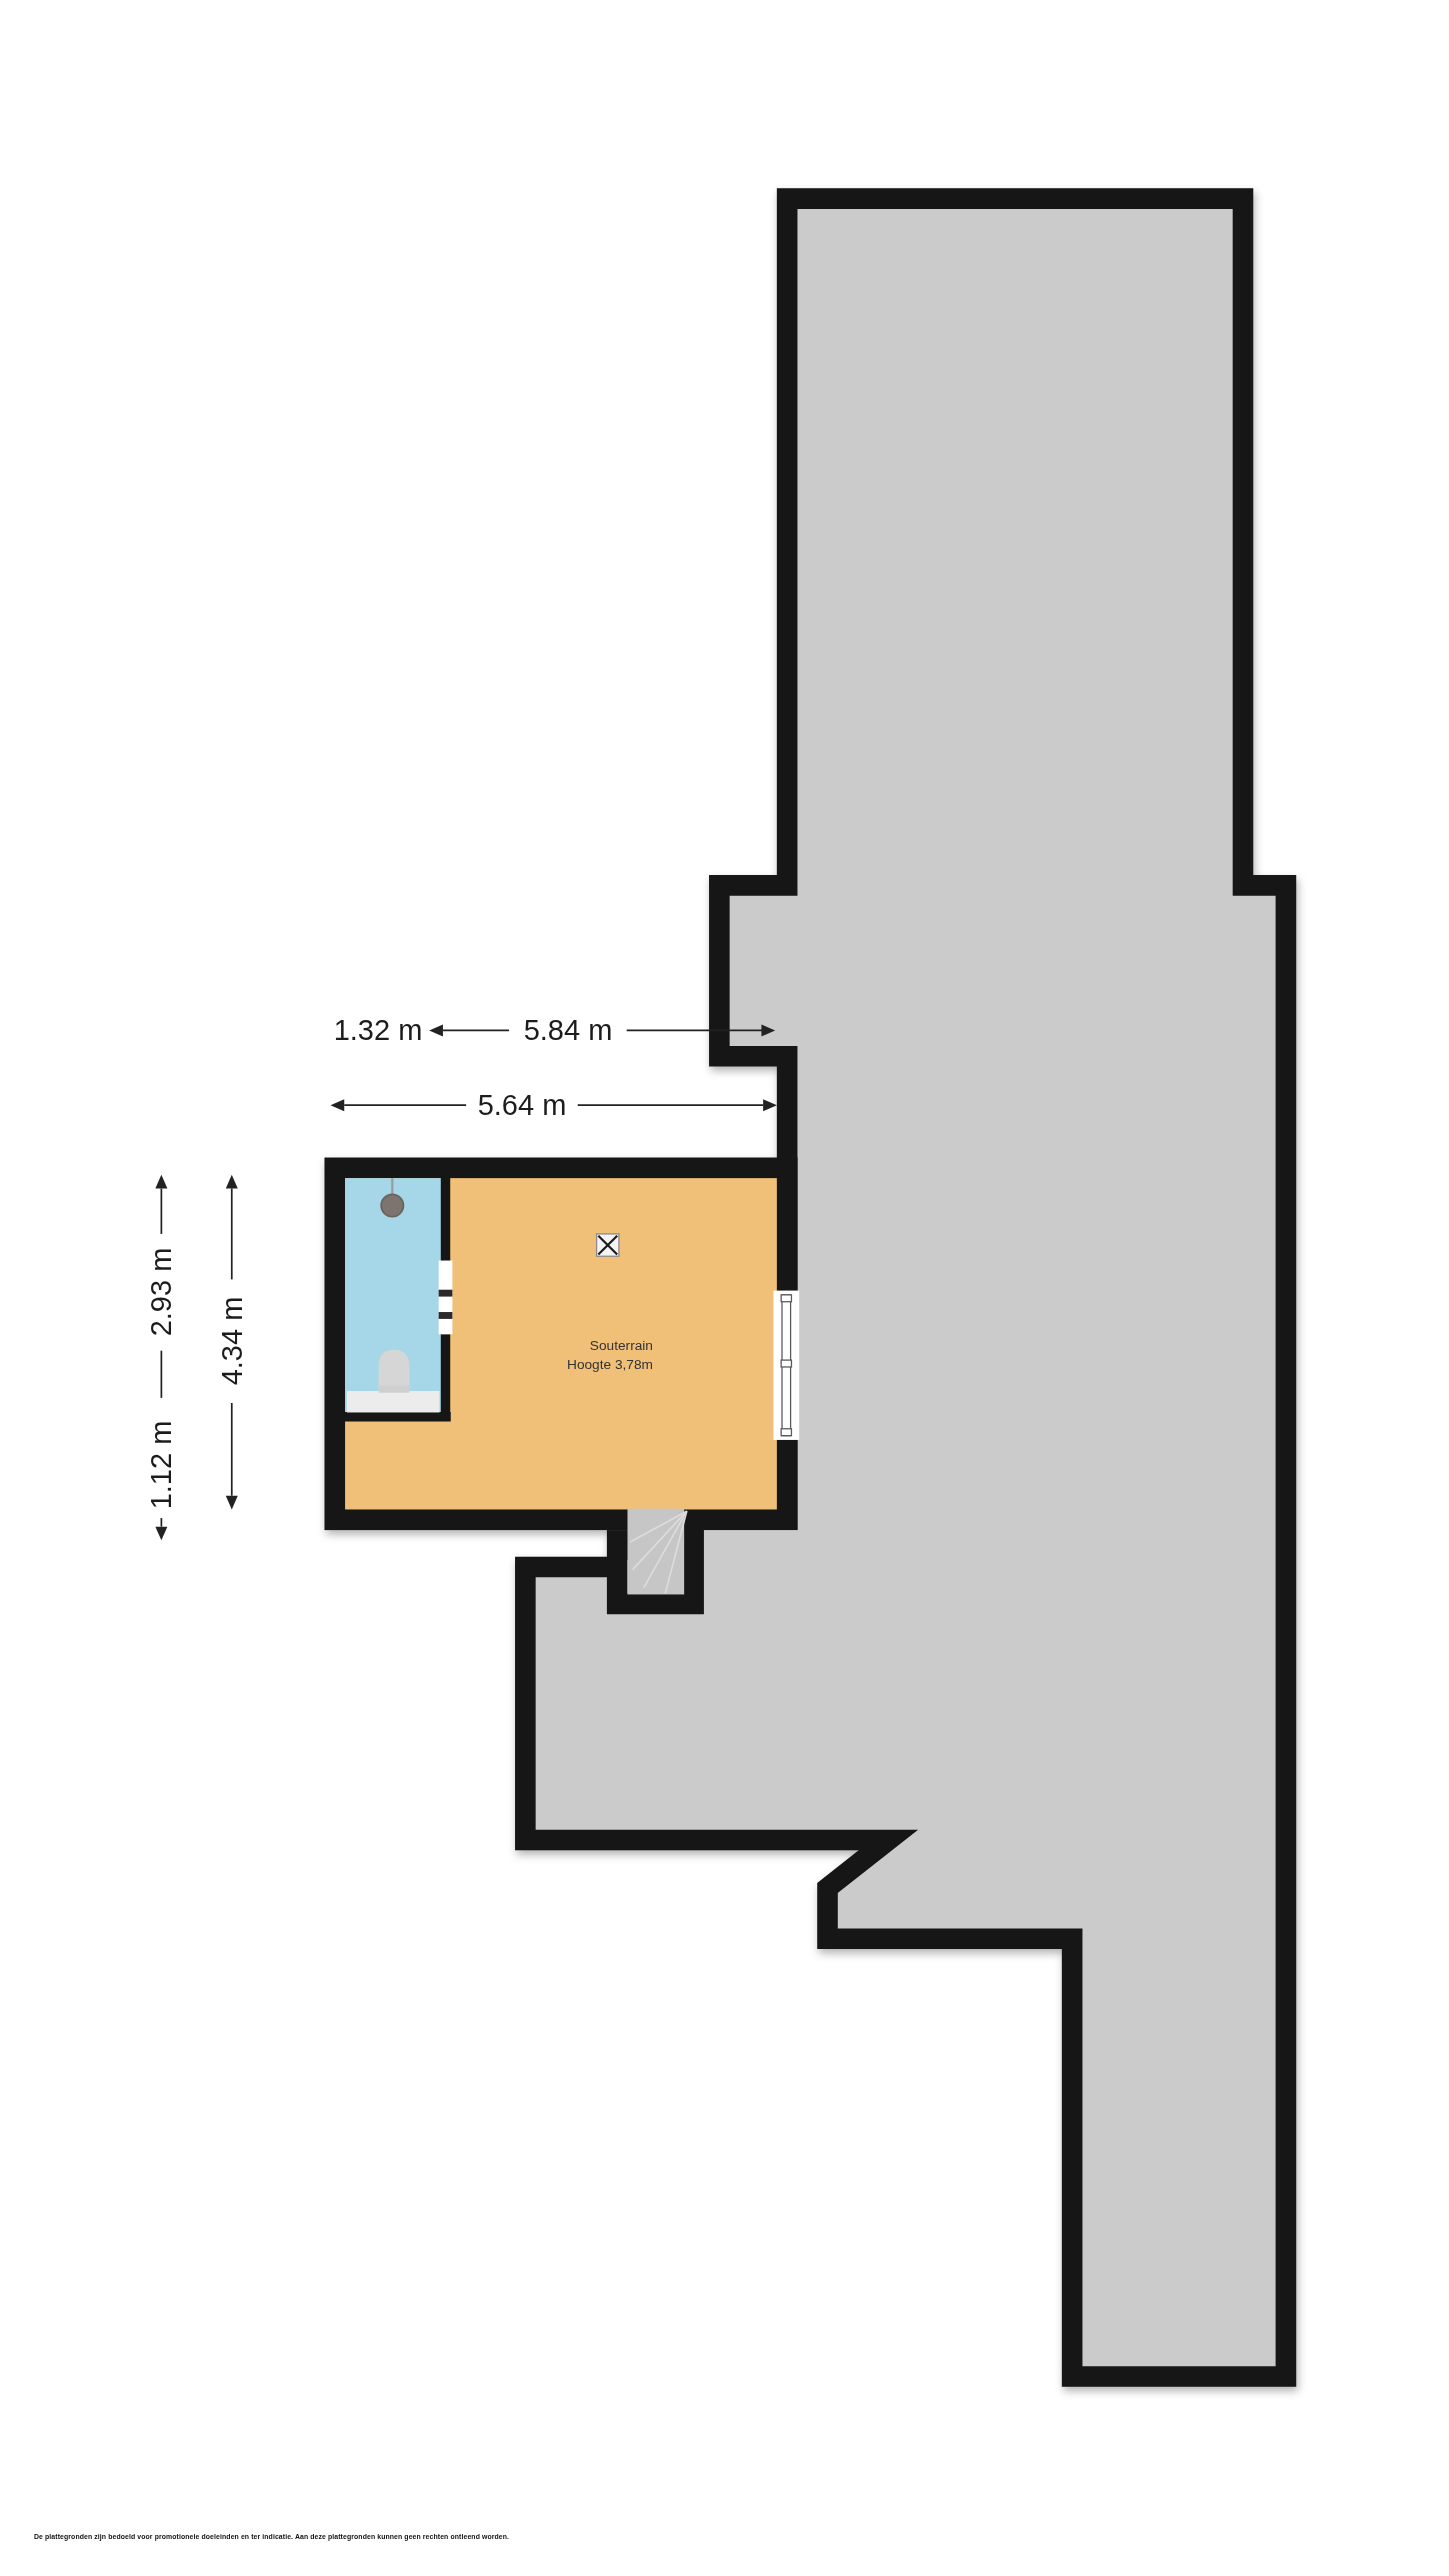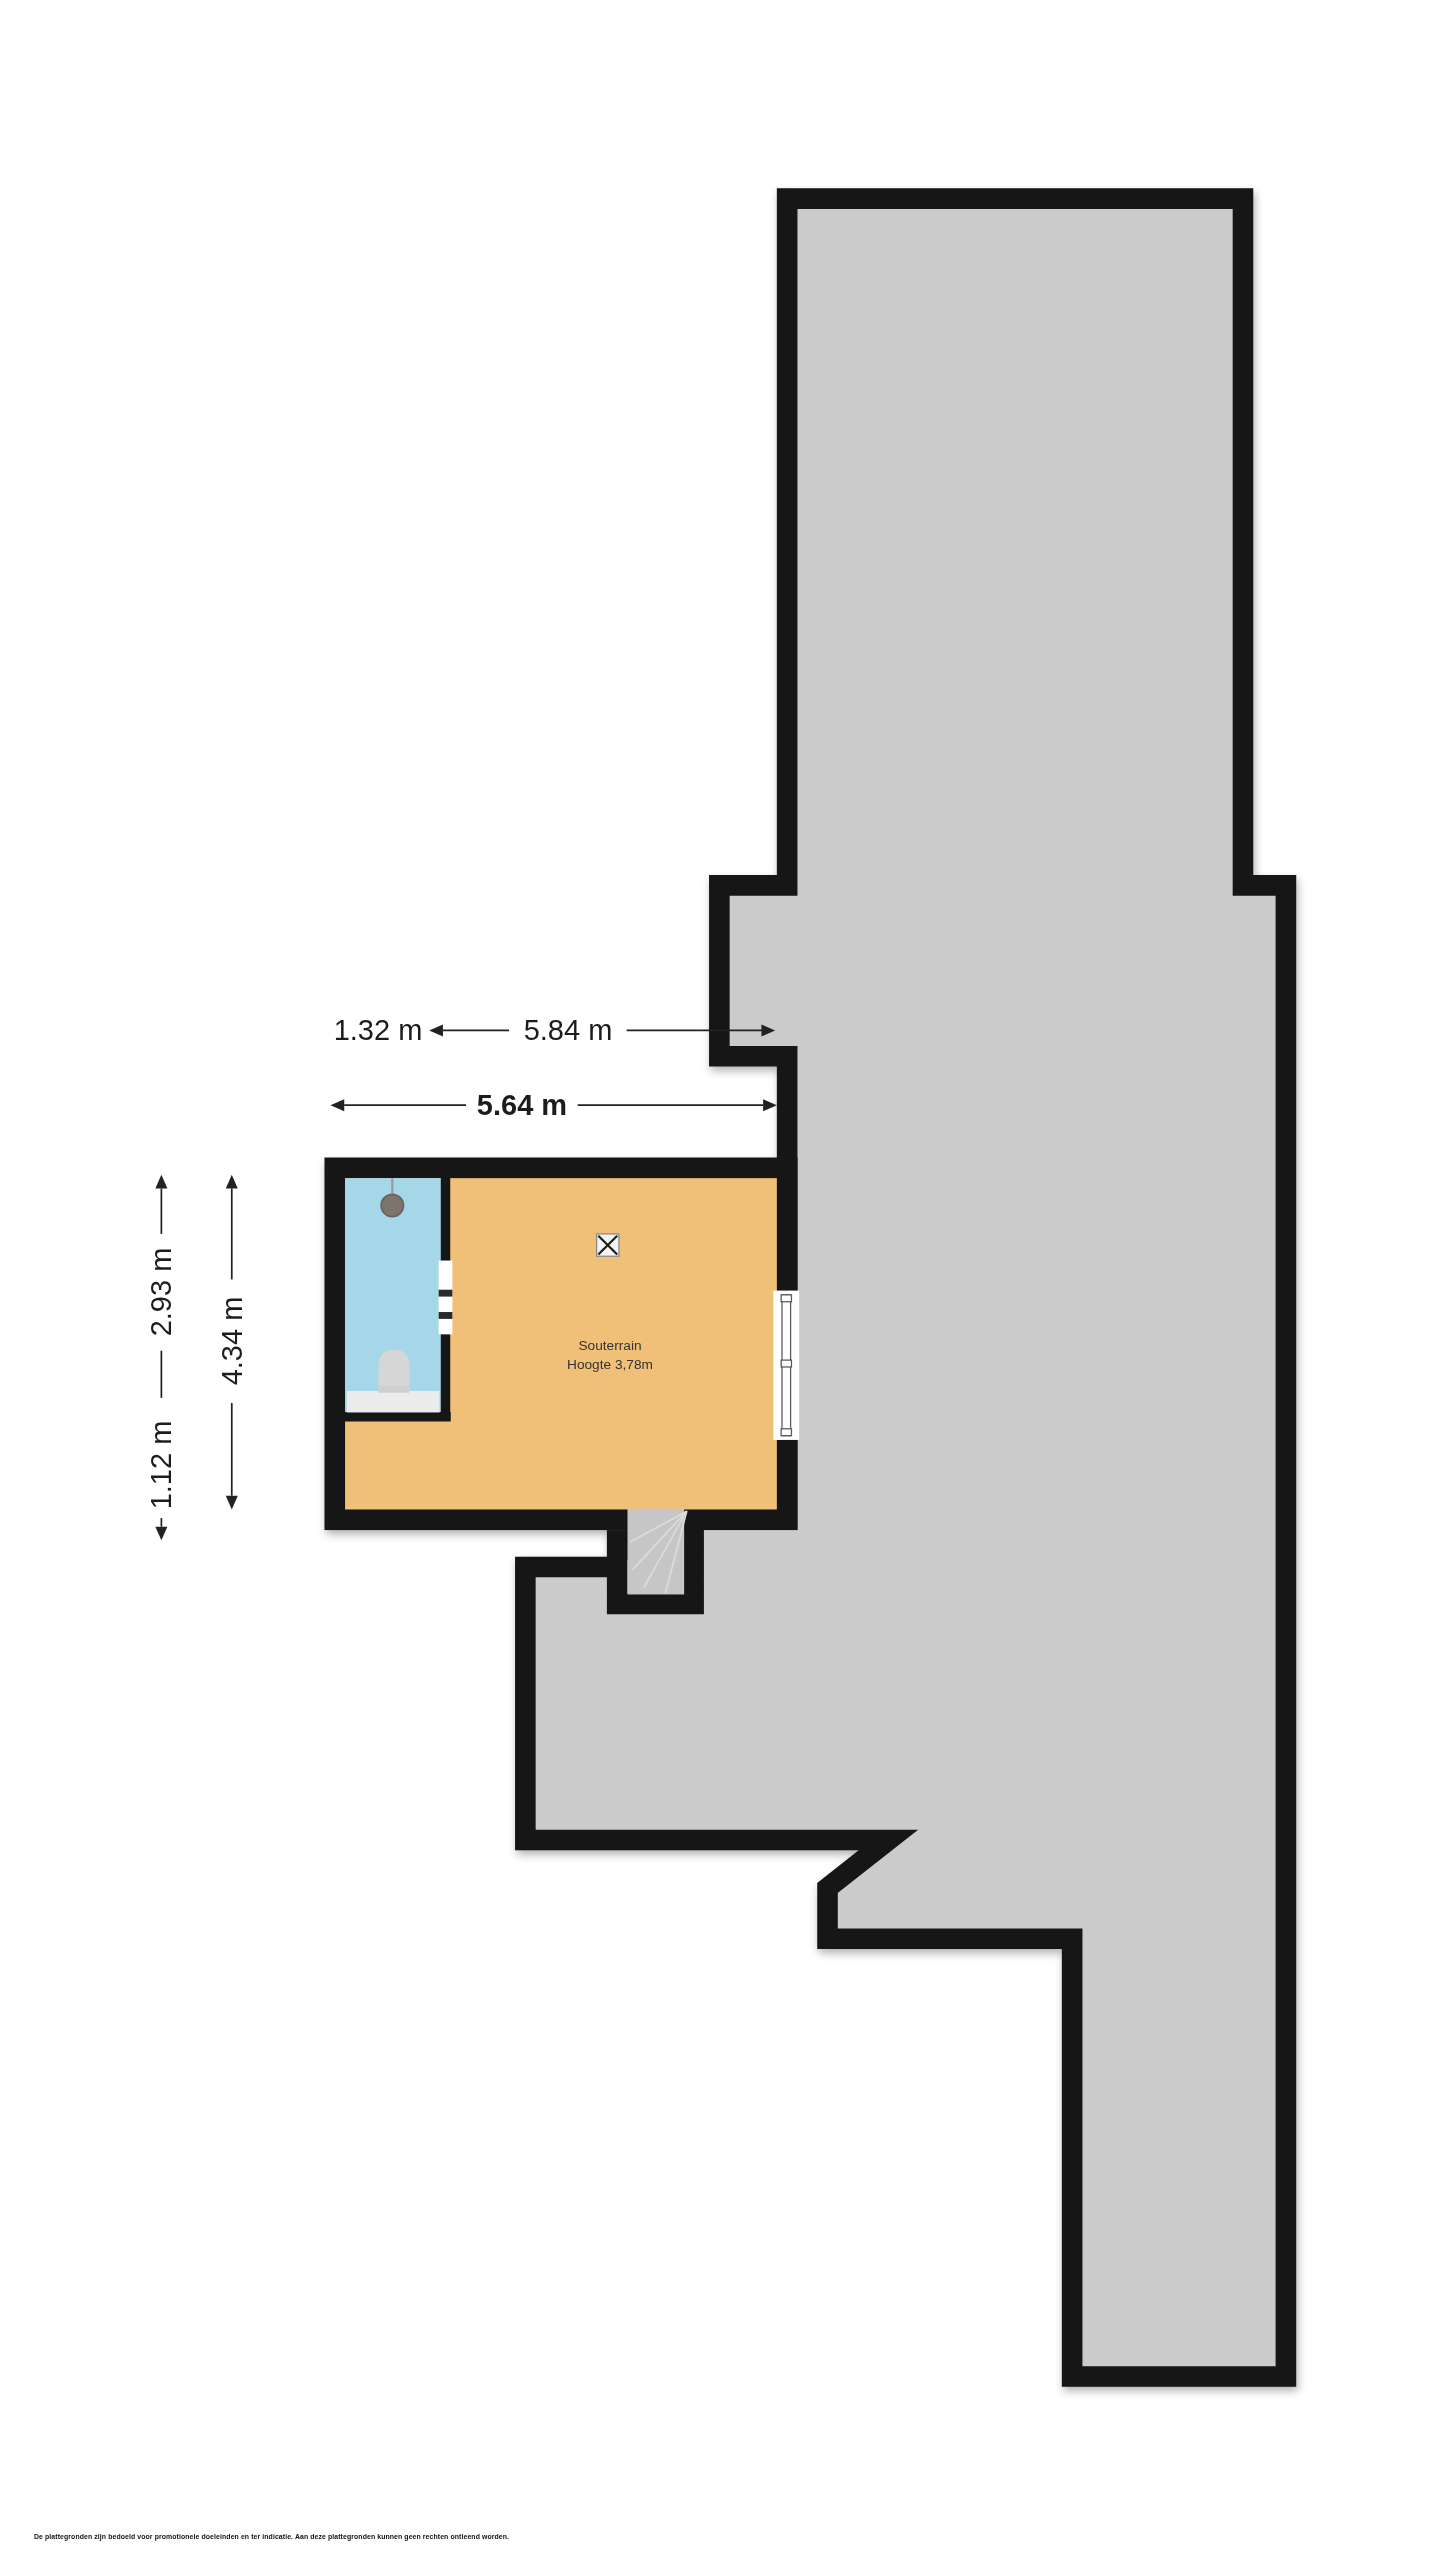--- a/index.html
+++ b/index.html
@@ -113,27 +113,27 @@
 
     <line x1="270" y1="1384" x2="270" y2="1490"></line>
     <polygon points="270,1368 263,1384 277,1384" stroke="none"></polygon>
     <line x1="270" y1="1634" x2="270" y2="1742"></line>
     <polygon points="270,1758 263,1742 277,1742" stroke="none"></polygon>
   </g>
 </svg>
 
 <div class="label" style="left:378px;top:1030px;">1.32 m</div>
 <div class="label" style="left:568px;top:1030px;">5.84 m</div>
-<div class="label" style="left:522px;top:1105px;font-weight:bold;">5.64 m</div>
+<div class="label" style="left:522px;top:1105px;">5.64 m</div>
 
 <div class="label vert" style="left:161px;top:1292px;">2.93 m</div>
 <div class="label vert" style="left:161px;top:1465px;">1.12 m</div>
 <div class="label vert" style="left:232px;top:1341px;">4.34 m</div>
 
-<div class="room-label" style="left:610px;top:1355px;">
+<div class="room-label" style="left:610px;top:1355px;text-align:right;">
   <div>Souterrain</div>
   <div>Hoogte 3,78m</div>
 </div>
 
 <div class="disclaimer">De plattegronden zijn bedoeld voor promotionele doeleinden en ter indicatie. Aan deze plattegronden kunnen geen rechten ontleend worden.</div>
 
 </div>
 
 
 </body></html>

